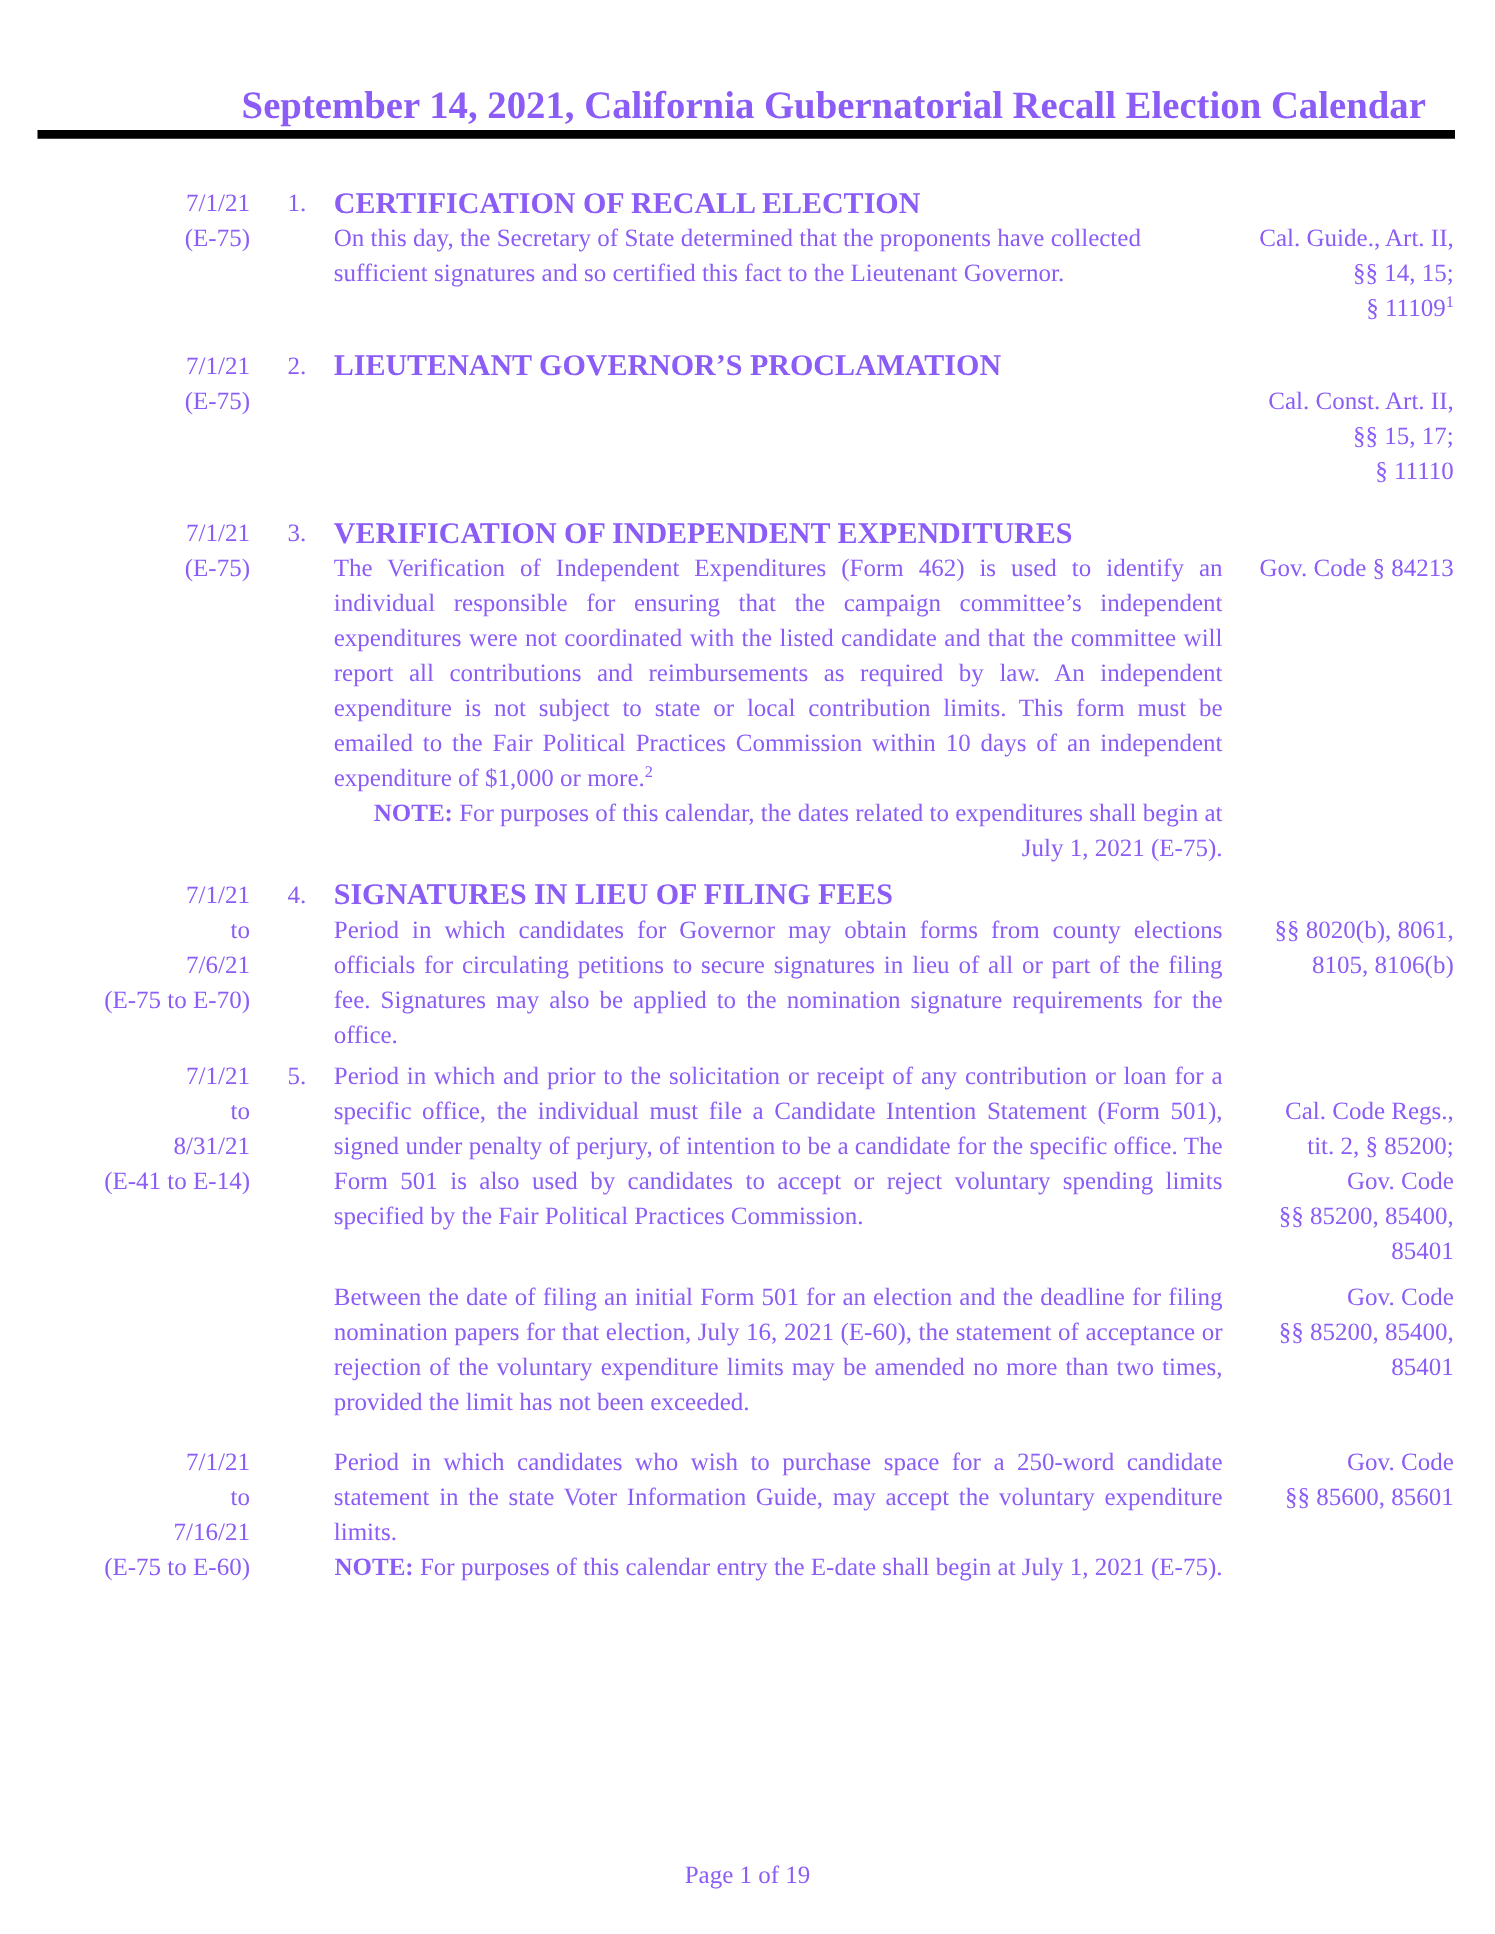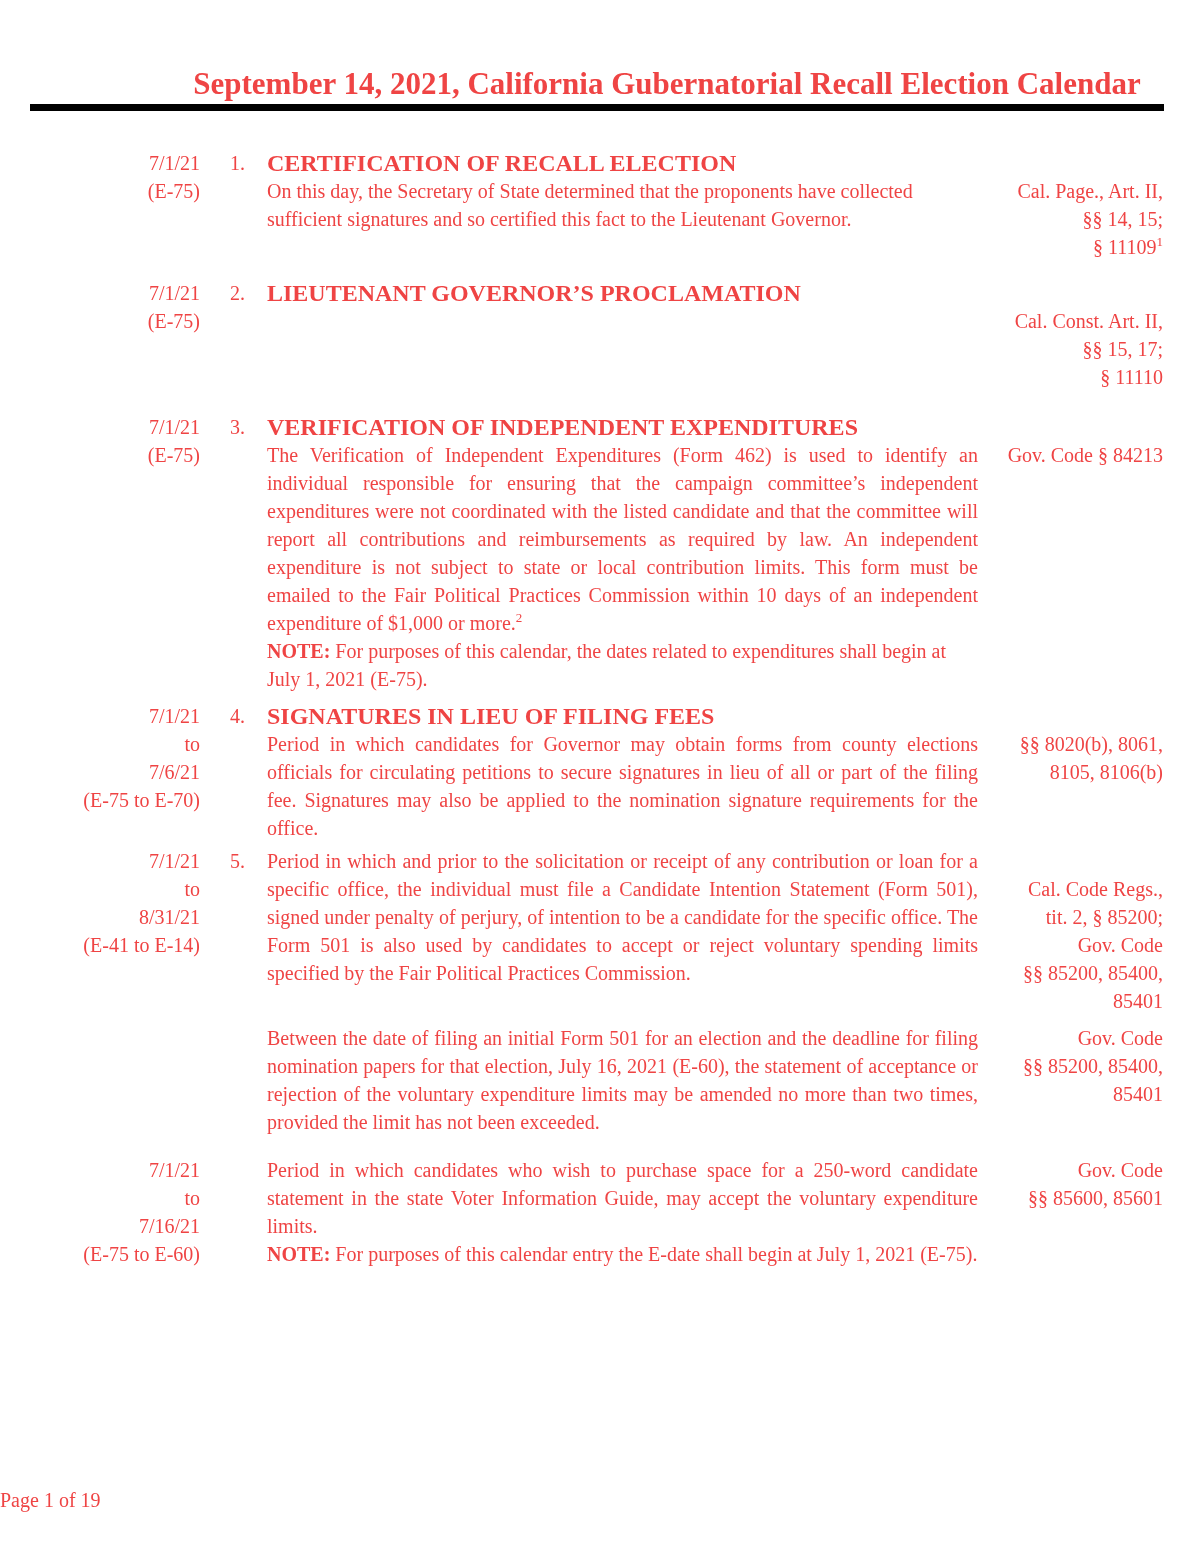--- a/index.html
+++ b/index.html
@@ -2,21 +2,21 @@
 <html><head>
 <meta charset="utf-8">
 <style>
   * { box-sizing: border-box; }
   html, body { margin: 0; padding: 0; background: #ffffff; }
   .page {
     position: relative;
     width: 1196px;
     height: 1547px;
     background: #ffffff;
-    color: #ef4444;
+    color: #8b5cf6;
     font-family: "Liberation Serif", "DejaVu Serif", serif;
     font-size: 20px;
     line-height: 28px;
     overflow: hidden;
     padding-top: 66px;
   }
   .doc-title {
     font-size: 31px;
     line-height: 36px;
     font-weight: bold;
@@ -44,21 +44,21 @@
   .col-num { padding-left: 30px; }
   .col-body h2 {
     margin: 0;
     font-size: 24px;
     line-height: 28px;
     font-weight: bold;
   }
   .col-body p { margin: 0; }
   .para-left { text-align: left; }
   .para-just { text-align: justify; }
-  .note { margin-top: 12px; text-align: left; }
+  .note { margin-top: 12px; text-align: right; }
   .note b { font-weight: bold; }
   .col-cite {
     text-align: right;
     white-space: nowrap;
   }
   .has-heading .col-cite { padding-top: 28px; }
   .cite-line { min-height: 28px; }
   sup {
     font-size: 13px;
     line-height: 0;
@@ -69,20 +69,21 @@
   .e1 { margin-bottom: 22px; }
   .e2 { margin-bottom: 9px; }
   .e3 { margin-bottom: 5px; }
   .e4 { margin-bottom: 9px; }
   .e5 { margin-bottom: 20px; }
   .page-footer {
     position: absolute;
     left: 0;
     right: 0;
     top: 1486px;
+    text-align: center;
   }
 </style>
 </head>
 <body>
 
 <div class="page">
 
   <h1 class="doc-title">September 14, 2021, California Gubernatorial Recall Election Calendar</h1>
   <div class="title-rule"></div>
 
@@ -92,21 +93,21 @@
       <div class="col-date">
         <div>7/1/21</div>
         <div>(E-75)</div>
       </div>
       <div class="col-num">1.</div>
       <div class="col-body">
         <h2>CERTIFICATION OF RECALL ELECTION</h2>
         <p class="para-left"><span>On this day, the Secretary of State determined that the proponents have collected sufficient signatures and so certified this fact to the Lieutenant Governor.</span></p>
       </div>
       <div class="col-cite">
-        <div class="cite-line"><span>Cal. Page., Art. II,</span></div>
+        <div class="cite-line"><span>Cal. Guide., Art. II,</span></div>
         <div class="cite-line"><span>§§ 14, 15;</span></div>
         <div class="cite-line"><span>§ 11109</span><sup>1</sup></div>
       </div>
     </section>
 
     <section class="entry has-heading e1">
       <div class="col-date">
         <div>7/1/21</div>
         <div>(E-75)</div>
       </div>

